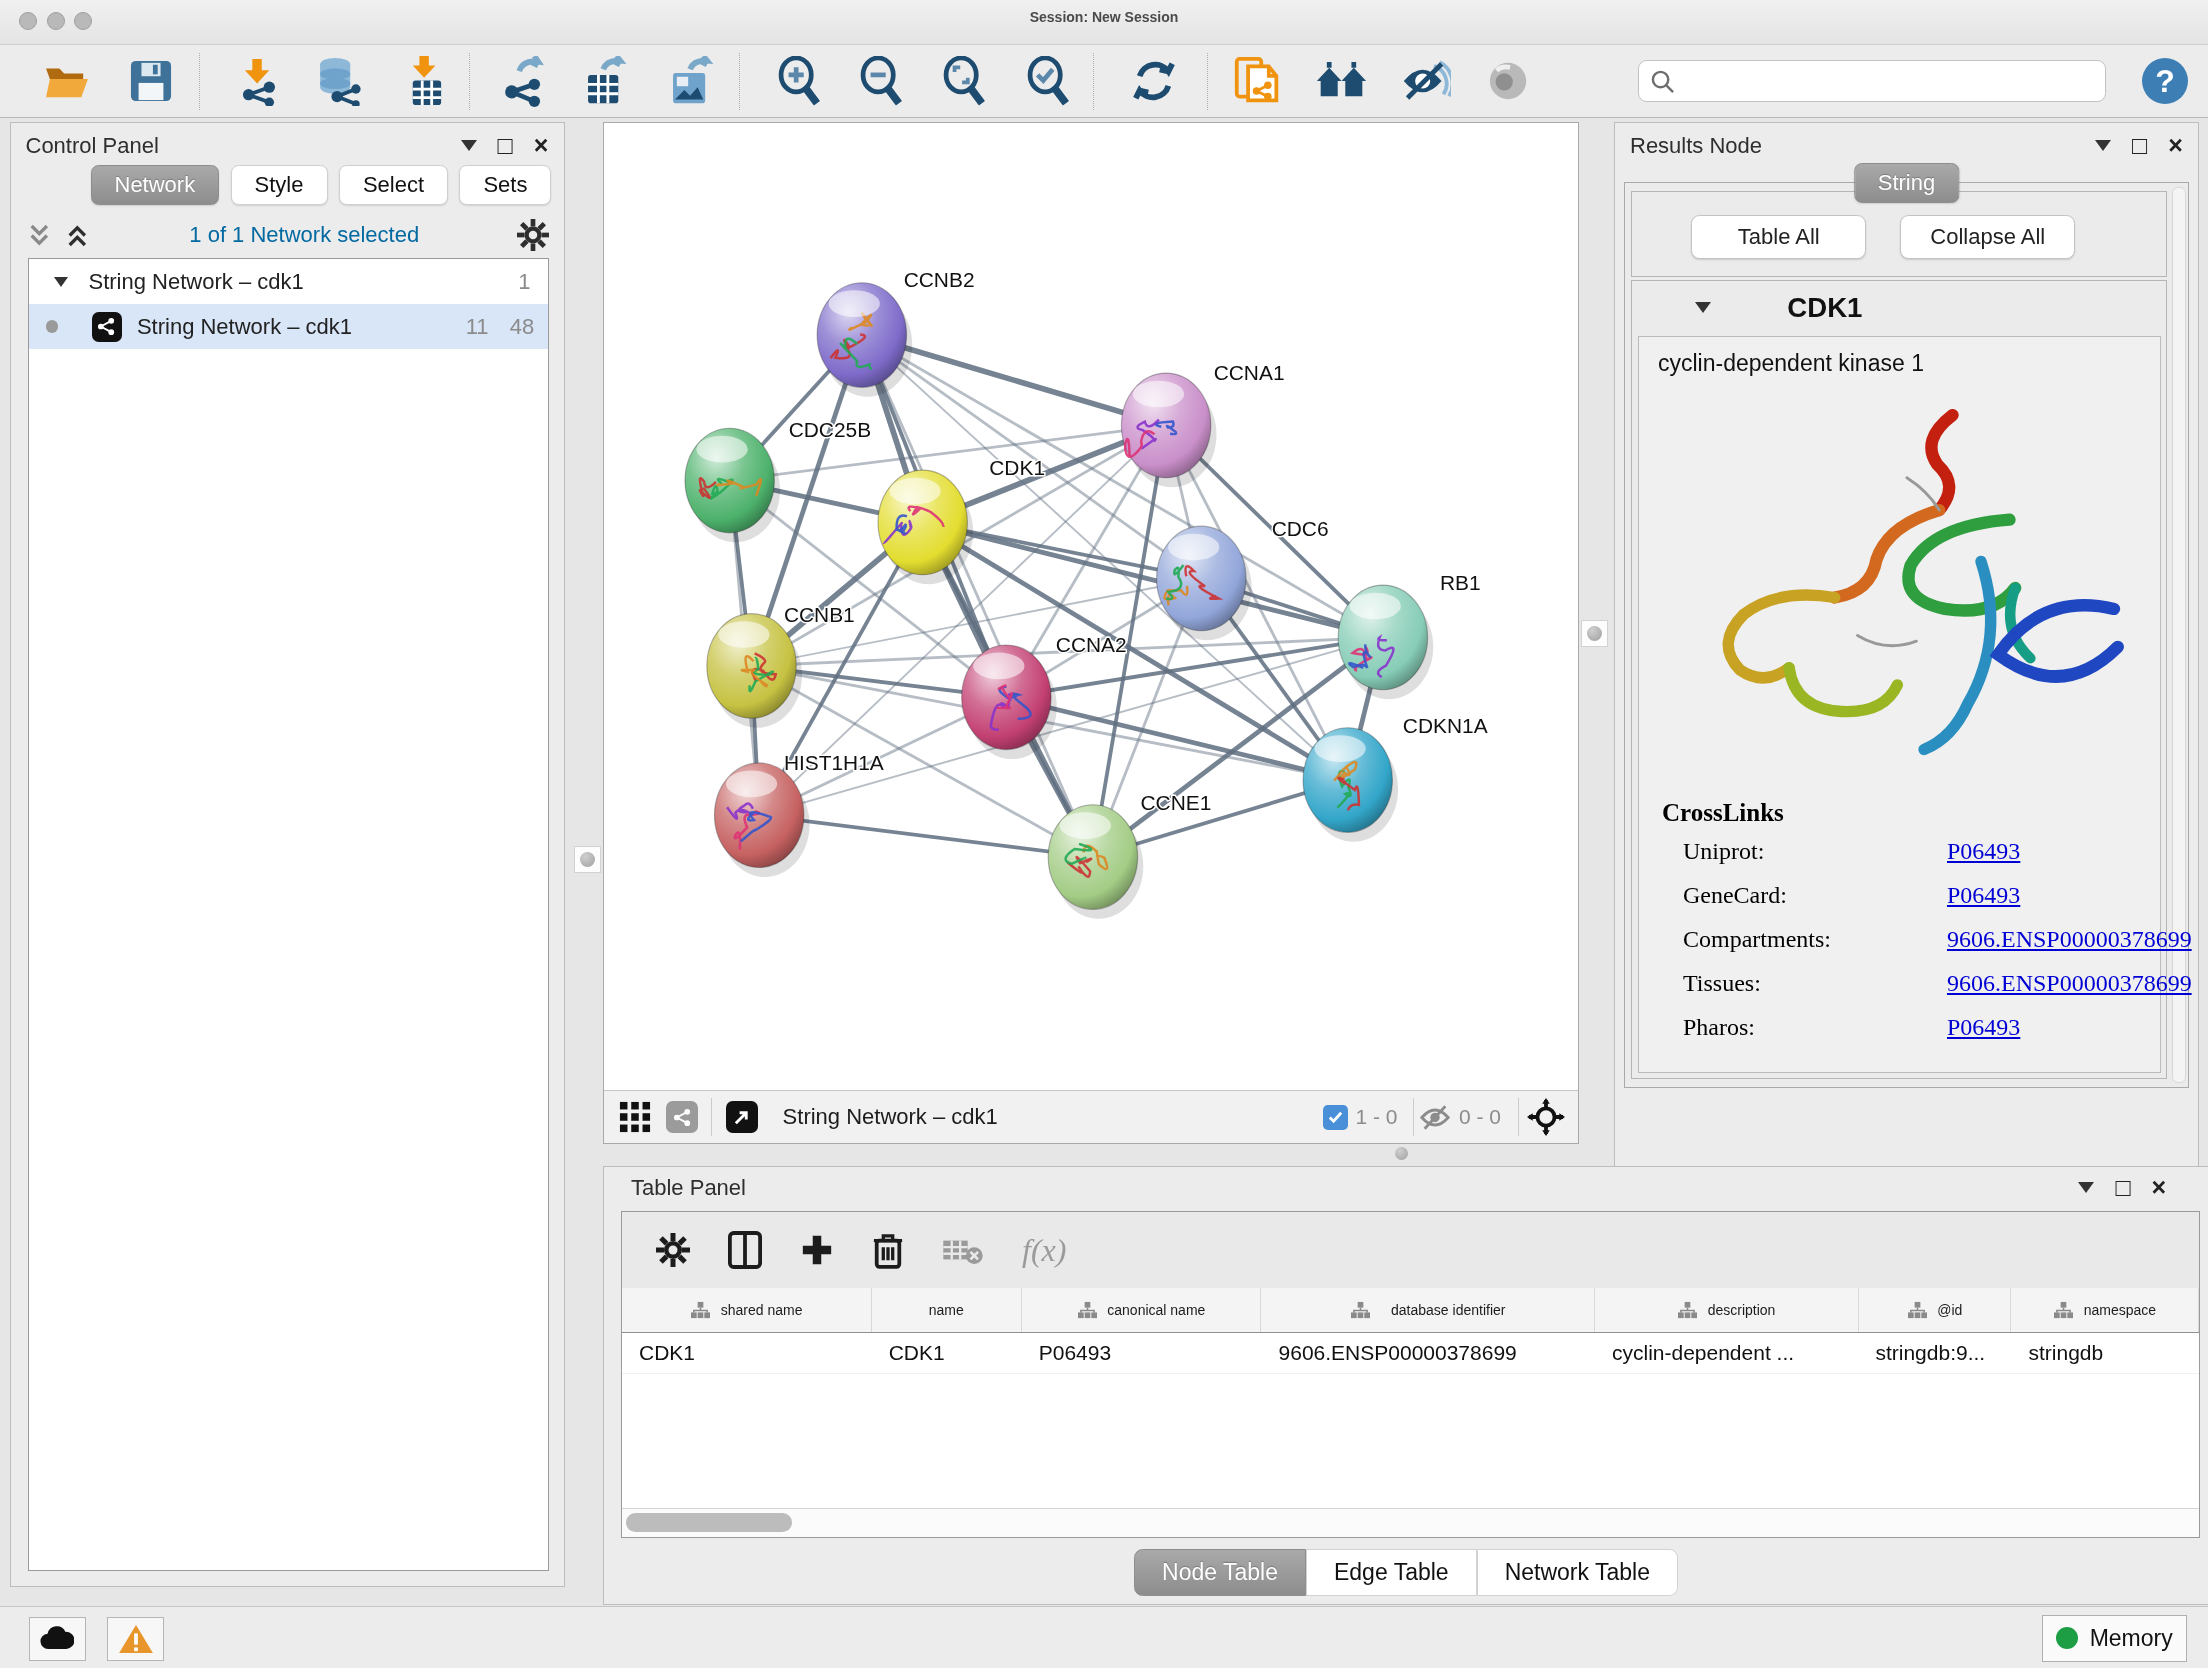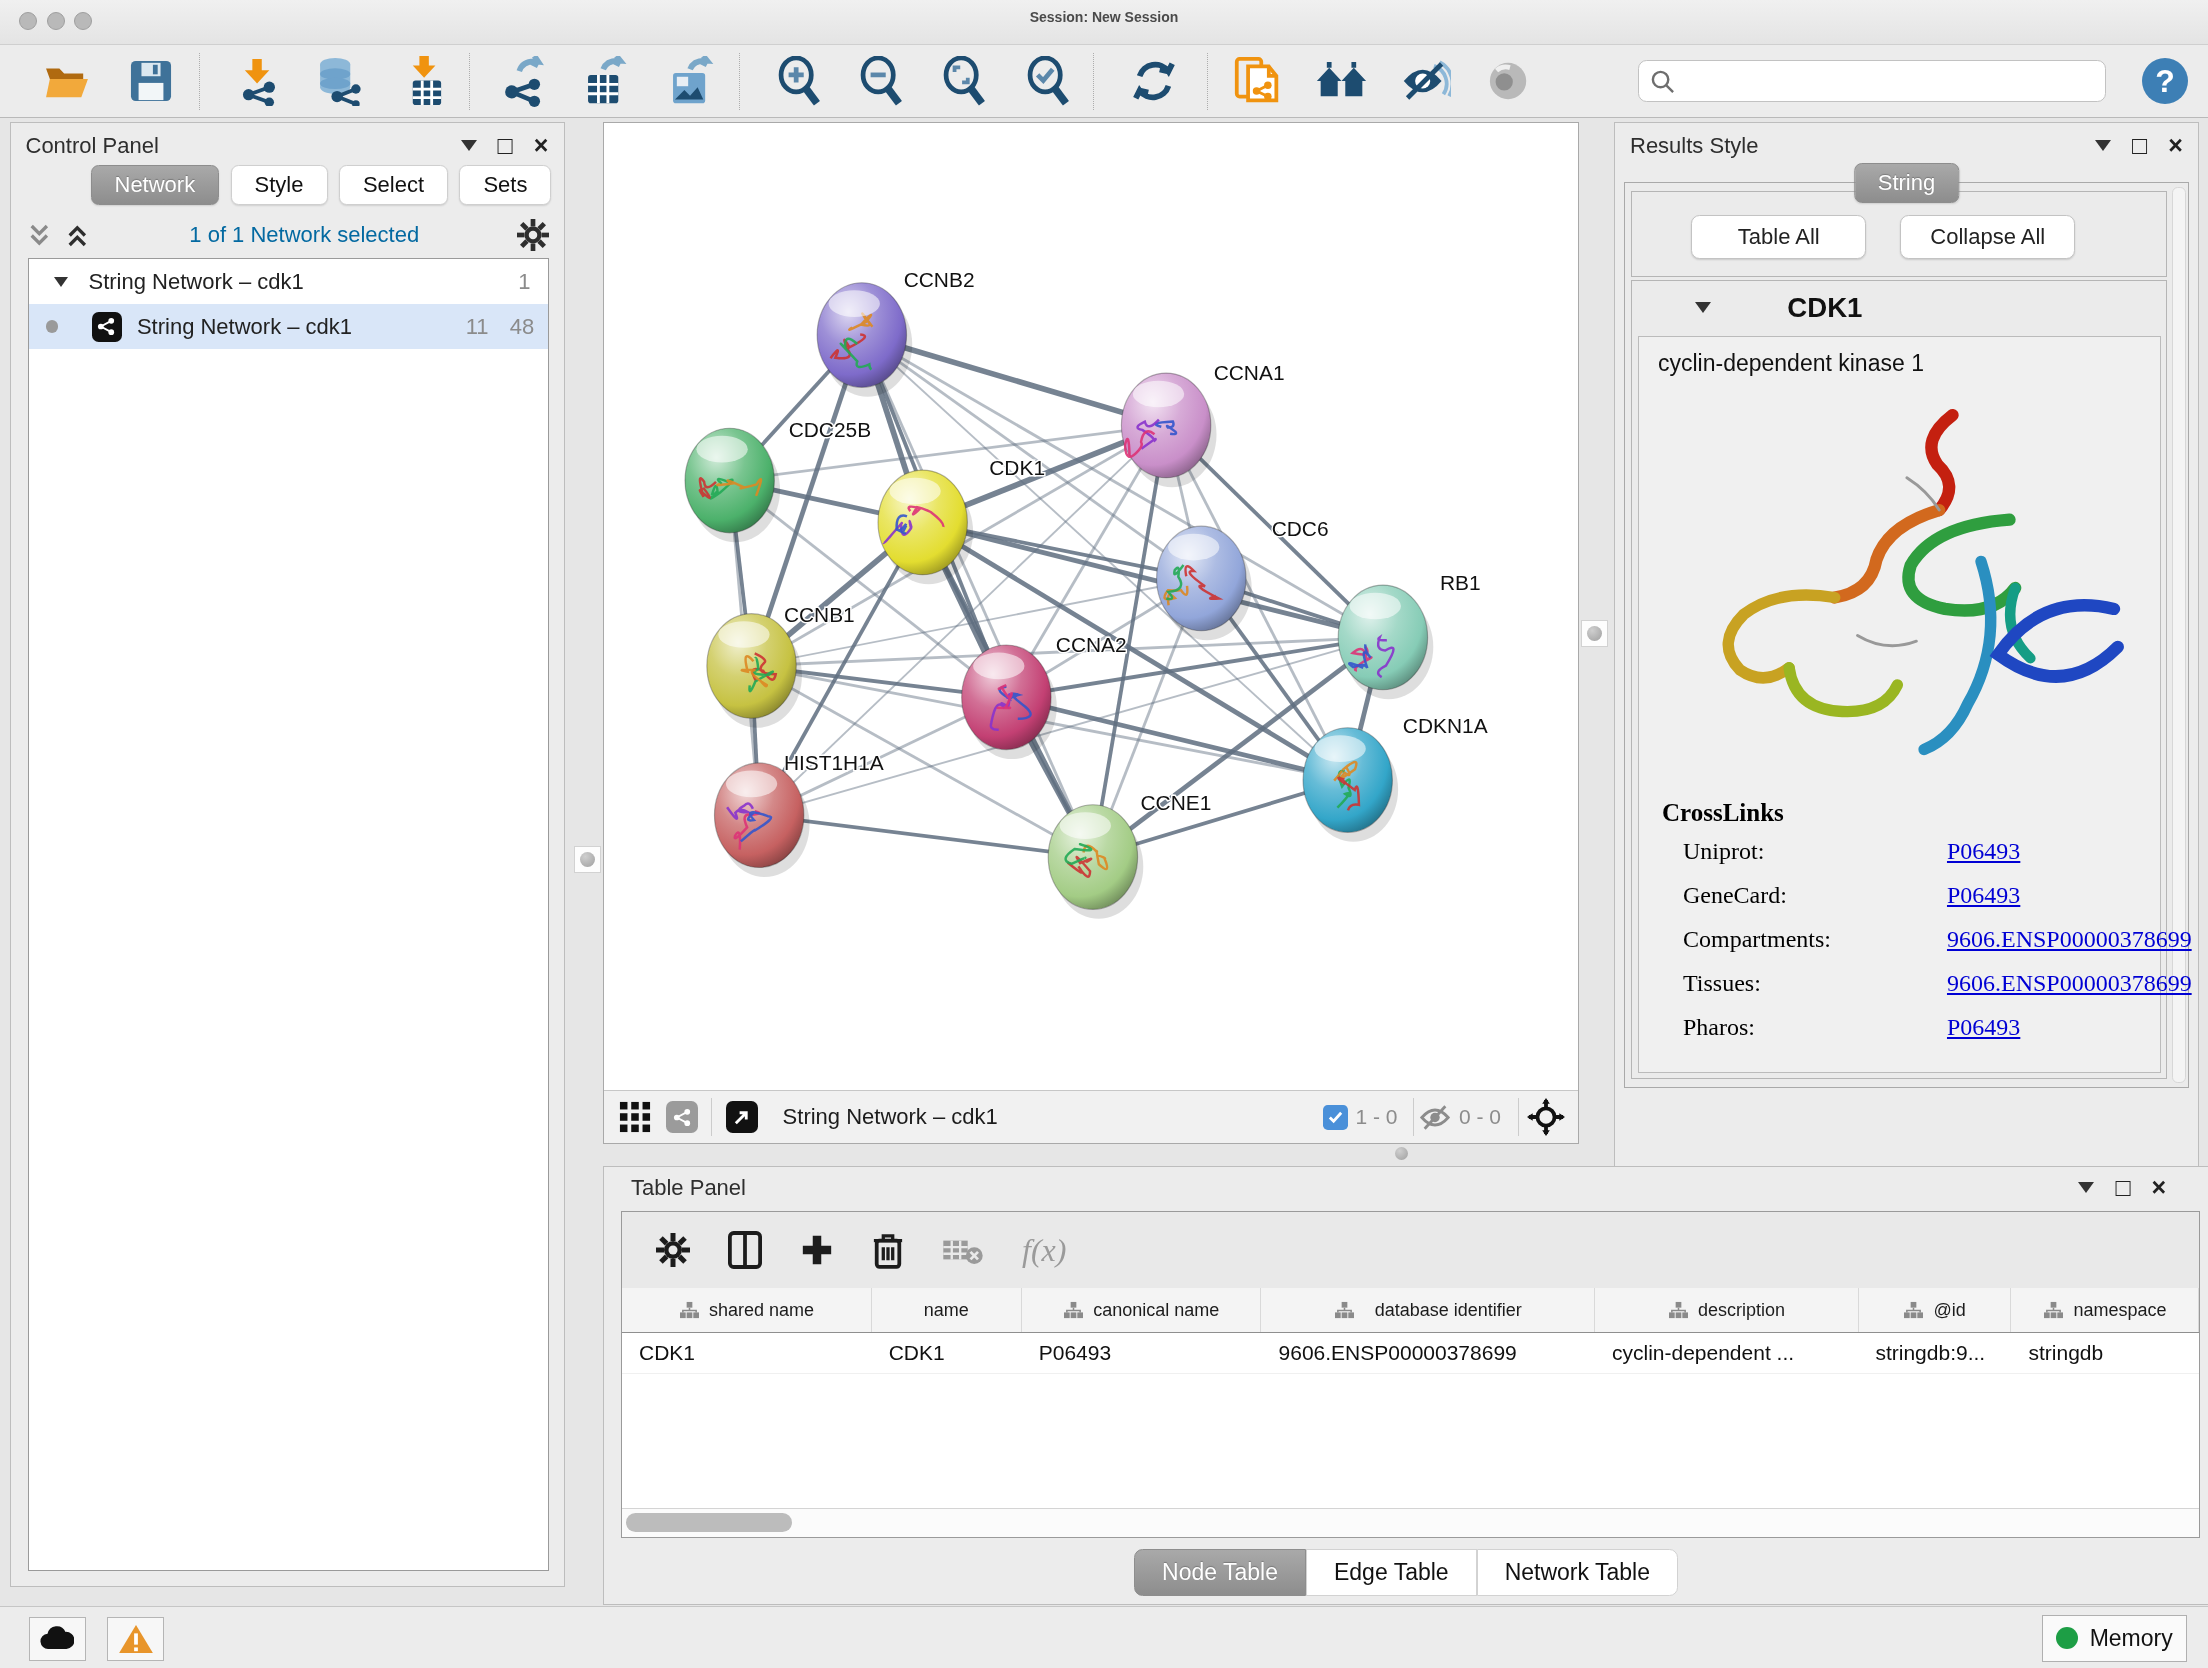--- a/index.html
+++ b/index.html
@@ -89,21 +89,21 @@
   .cl-label{width:285px;padding-left:21px;box-sizing:border-box;}
   .cl-link{color:#0000d4;text-decoration:underline;}
   
   #table-panel{position:absolute;left:603px;top:1166px;width:1605px;height:439px;background:#ececec;
     border:1px solid #bdbdbd;border-right:none;box-sizing:border-box;}
   #tp-header{position:absolute;left:27px;top:7.6px;right:13.3px;height:28.5px;}
   #tp-box{position:absolute;left:17px;top:44px;width:1577px;height:325px;border:1px solid #9a9a9a;background:#fff;}
   #tp-toolbar{position:absolute;left:0;top:0;right:0;height:76px;background:#e9e9e9;display:flex;align-items:center;gap:38px;padding-left:34px;}
   #tp-table{position:absolute;left:0;top:76px;right:0;bottom:28.5px;overflow:hidden;background:#fff;}
   .thead{display:flex;height:44px;background:#f4f4f4;border-bottom:1.9px solid #8f8f8f;}
-  .th{display:flex;align-items:center;justify-content:center;gap:9.5px;font-size:18px;color:#1c1c1c;
+  .th{display:flex;align-items:center;justify-content:center;gap:9.5px;font-size:14px;color:#1c1c1c;
     border-right:1px solid #d9d9d9;box-sizing:border-box;overflow:hidden;white-space:nowrap;}
   .trow{display:flex;height:40px;border-bottom:1px solid #f0f0f0;}
   .td{display:flex;align-items:center;padding-left:17px;font-size:21px;color:#111;box-sizing:border-box;
     overflow:hidden;white-space:nowrap;}
   #tp-hscroll{position:absolute;left:0;right:0;bottom:0;height:28.5px;background:#fbfbfb;border-top:1px solid #d4d4d4;}
   #tp-thumb{position:absolute;left:3.8px;top:4.8px;width:166px;height:19px;border-radius:9.5px;background:#bcbcbc;}
   #tp-tabs{position:absolute;left:50%;transform:translateX(-50%);bottom:7.6px;display:flex;}
   .tp-tab{height:45px;padding:0 27px;display:flex;align-items:center;font-size:23px;background:#fff;
     border:1px solid #d2d2d2;color:#111;}
   .tp-tab:first-child{border-radius:8.6px 0 0 8.6px;}
@@ -621,21 +621,21 @@
     </div>
   <div class="splitter-handle" style="left:1581px;top:620px">
       <span class="knob"></span>
     </div>
   <div class="splitter-handle" style="left:1390px;top:1143px;width:23px;height:21px;border:none;background:transparent">
       <span class="knob" style="width:13.3px;height:13.3px"></span>
     </div>
 
   <div id="results-panel">
     <div id="rp-header">
-      <span class="panel-title">Results Style</span>
+      <span class="panel-title">Results Node</span>
       <span class="hdr-ctls">
         <span class="tri"></span>
         <span class="win-ctl">□</span>
         <span class="win-ctl" style="font-weight:bold">×</span>
       </span>
     </div>
     <span id="rp-tab" class="tab active">String</span>
     <div id="rp-box">
       <div id="rp-scroll"></div>
       <div id="rp-expandbox">

